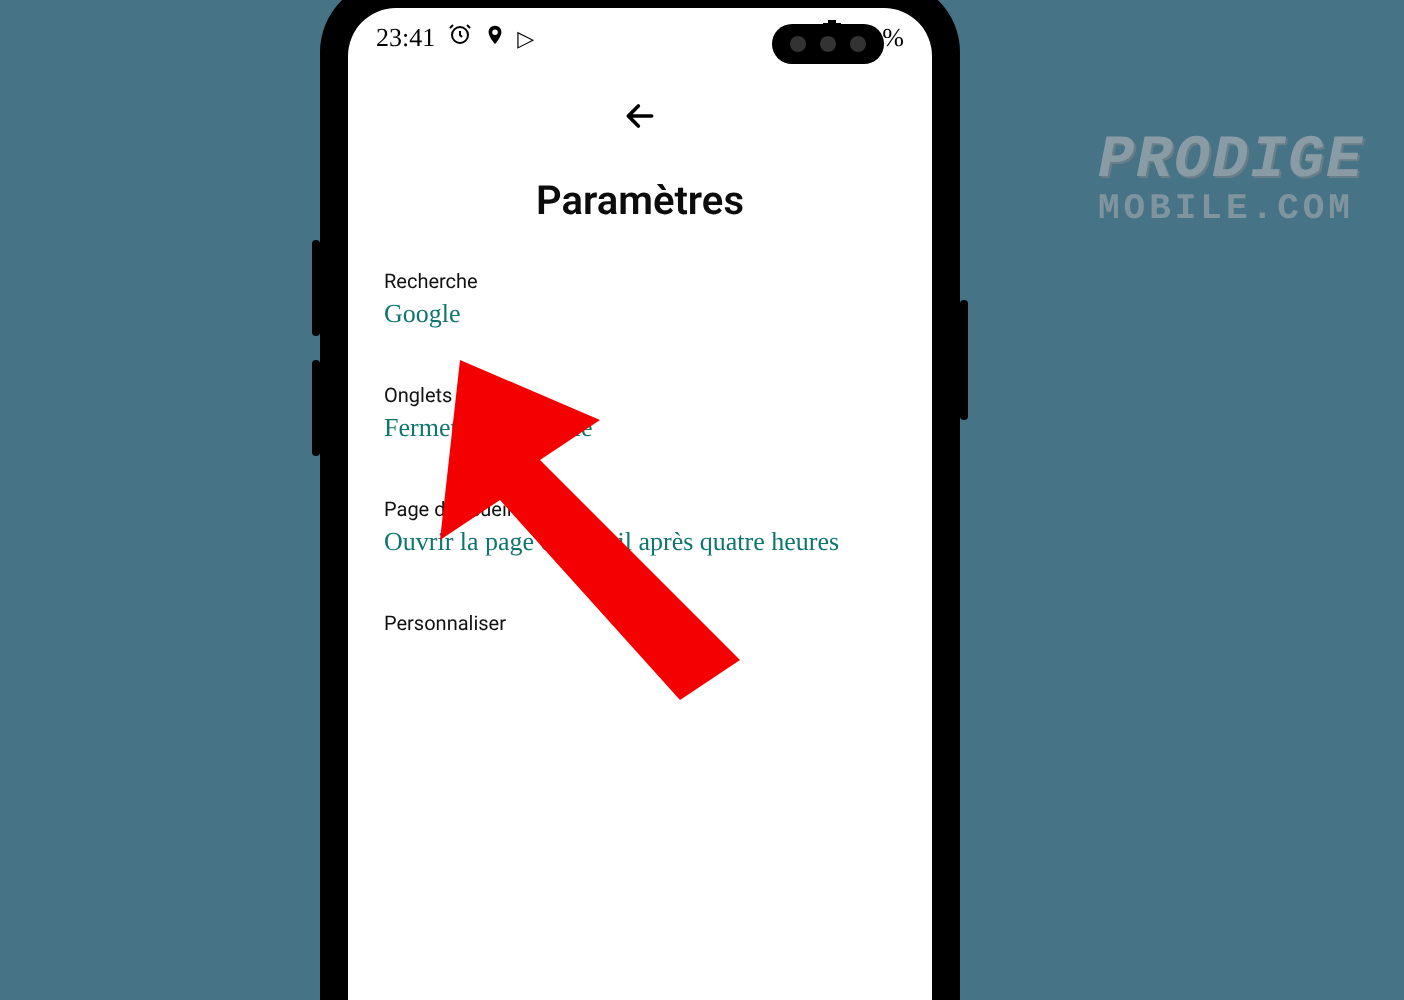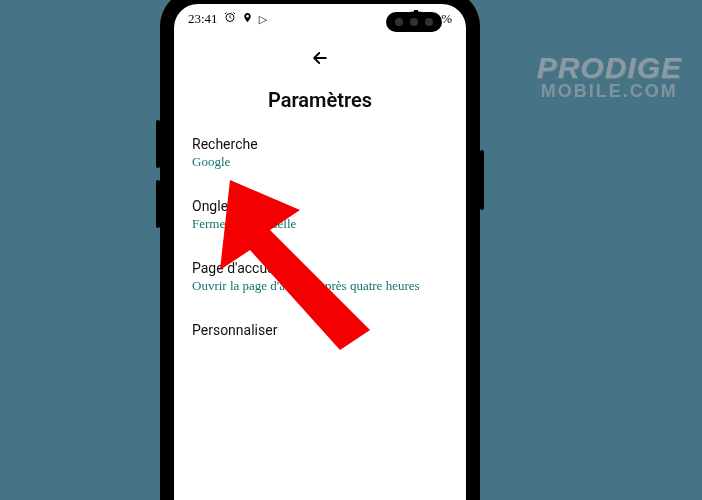--- a/index.html
+++ b/index.html
@@ -69,21 +69,21 @@
     .section-header {
       padding: 14px 18px 10px;
       font-size: 14px;
       color: #4b3bdc;
       font-weight: 500;
     }
     .item {
       padding: 14px 18px;
     }
     .item-label {
-      font-size: 14px;
+      font-size: 10px;
       color: #111;
       font-weight: 400;
       margin-bottom: 2px;
     }
     .item-sub {
       font-size: 13px;
       color: #0f766e;
       font-family: Liberation Serif, serif;
     }
     .side-button {
@@ -97,25 +97,25 @@
     .sb-right { right: -4px; top: 160px; height: 60px; }
     .arrow {
       position: absolute;
       left: 210px;
       top: 170px;
       pointer-events: none;
     }
     .watermark {
       position: absolute;
       right: 20px;
-      top: 54px;
-      text-align: center;
+      top: 68px;
+      text-align: left;
       opacity: 0.55;
       color: #ccc;
-      font-family: Liberation Sans, sans-serif;
+      font-family: Liberation Mono, monospace;
     }
     .wm-top {
       font-size: 30px;
       font-weight: 700;
       font-style: italic;
       letter-spacing: 1px;
       line-height: 0.9;
       color: #bfbfbf;
       text-shadow: 1px 1px 0 #888;
     }

